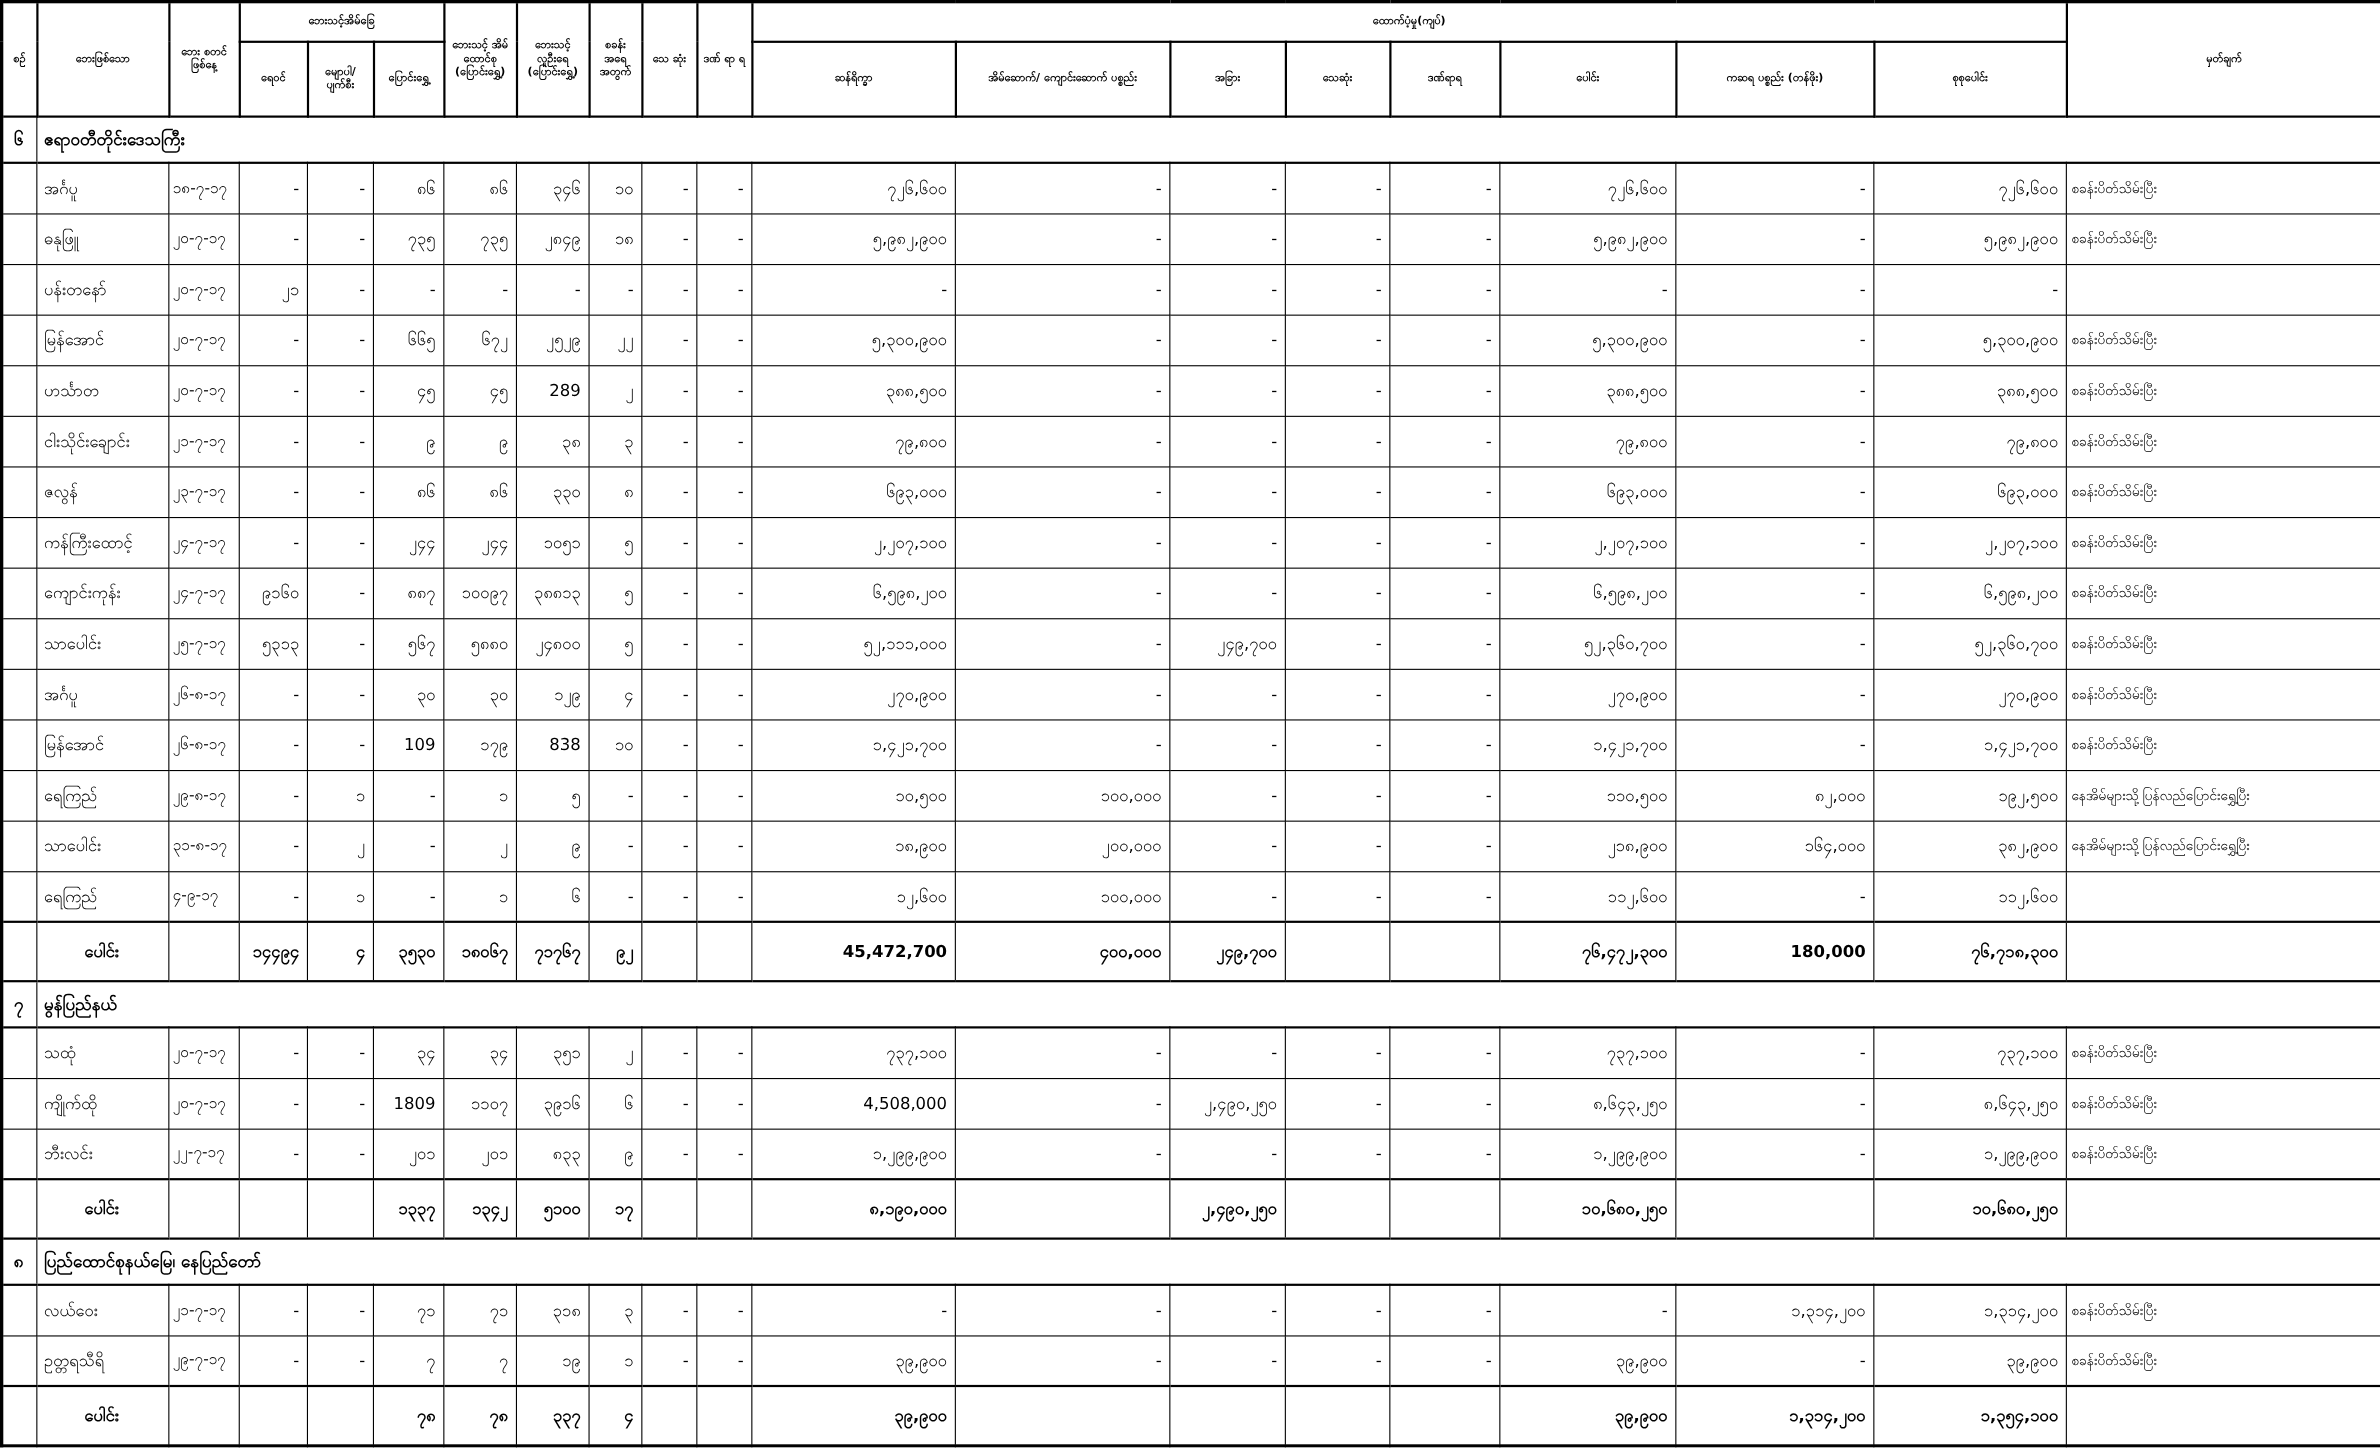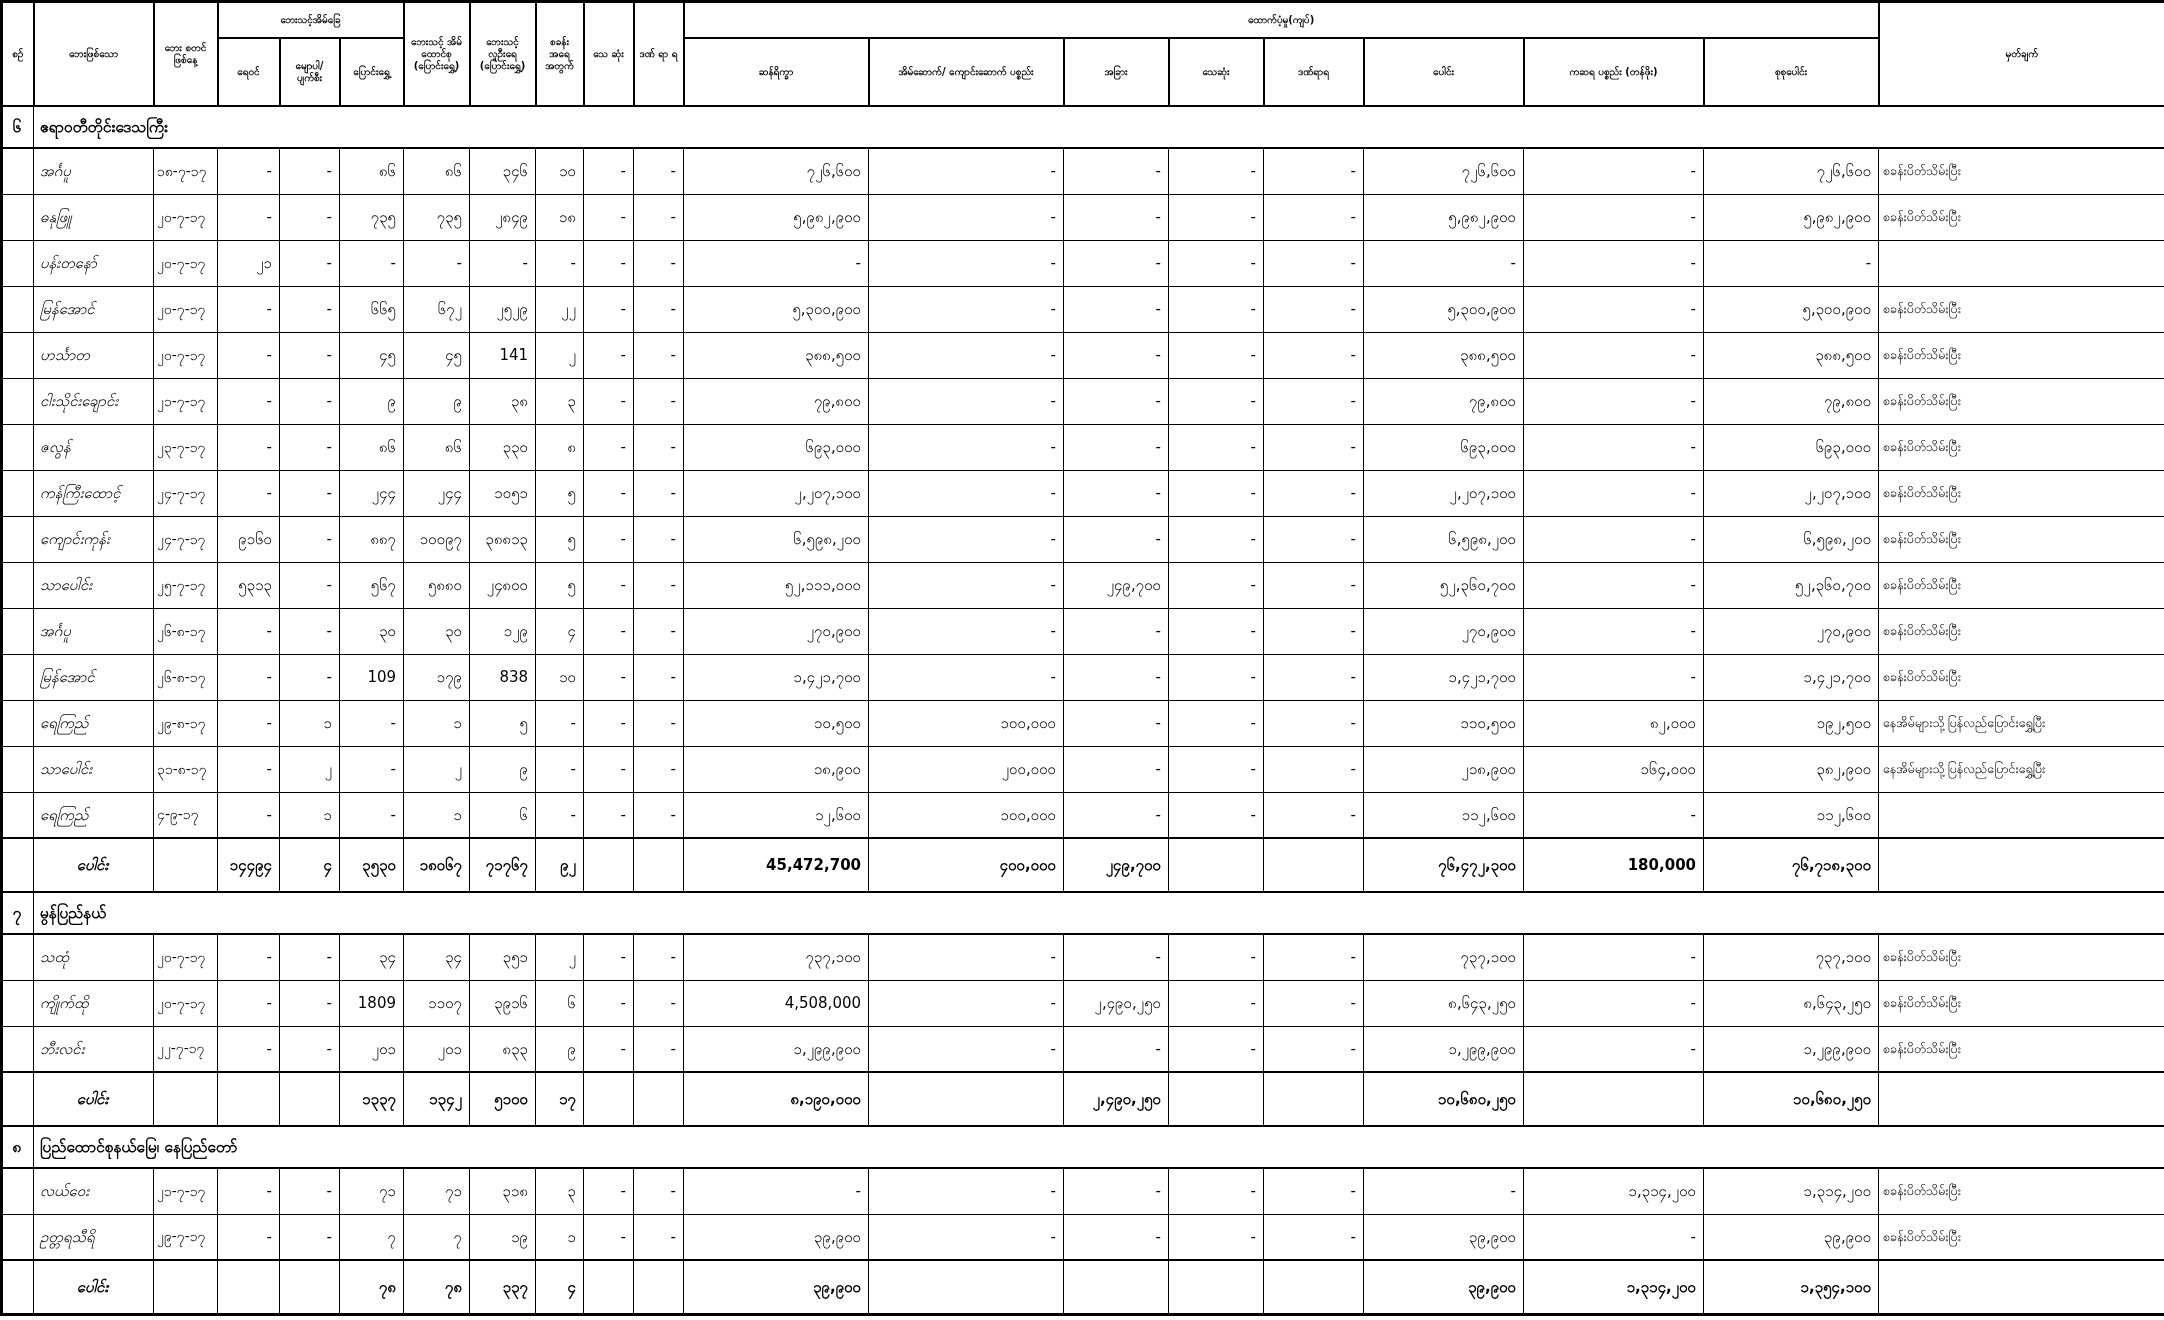--- a/index.html
+++ b/index.html
@@ -9,21 +9,21 @@
   thead th{border:2px solid #000;font-weight:bold;text-align:center;font-size:10px;padding:2px;}
   thead tr.h1 th{height:30px;}
   thead tr.h2 th{height:62px;}
   tbody tr{height:46px;}
   tbody tr.sec{height:42px;}
   tbody tr.total{height:54px;}
   tbody tr.sec td{font-weight:bold;border-top:2px solid #000;border-bottom:2px solid #000;font-size:15.5px;text-align:left;padding-left:6px;}
   tbody tr.sec td:first-child{text-align:center;padding-left:1px;}
   tbody tr.total td{font-weight:bold;border-top:2px solid #000;border-bottom:2px solid #000;}
   td.c0{text-align:center;}
-  td.c1{text-align:left;padding-left:6px;font-style:italic;}
+  td.c1{text-align:left;padding-left:6px;}
   tr.total td.c1{text-align:center;padding-left:1px;}
   td.c2{text-align:left;font-size:14px;}
   td.c3,td.c4,td.c5,td.c6,td.c7,td.c8,td.c9,td.c10,td.c11,td.c12,td.c13,td.c14,td.c15,td.c16,td.c17,td.c18{text-align:right;padding-right:7px;}
   td.c19{text-align:left;font-size:12.5px;padding-left:4px;line-height:1.15;}
 </style>
 </head>
 <body>
 
 <table>
   <colgroup>
@@ -170,21 +170,21 @@
         <td class="c19">စခန်းပိတ်သိမ်းပြီး</td>
       </tr>
       <tr>
         <td class="c0"></td>
         <td class="c1">ဟင်္သာတ</td>
         <td class="c2">၂၀-၇-၁၇</td>
         <td class="c3">-</td>
         <td class="c4">-</td>
         <td class="c5">၄၅</td>
         <td class="c6">၄၅</td>
-        <td class="c7">141</td>
+        <td class="c7">289</td>
         <td class="c8">၂</td>
         <td class="c9">-</td>
         <td class="c10">-</td>
         <td class="c11">၃၈၈,၅၀၀</td>
         <td class="c12">-</td>
         <td class="c13">-</td>
         <td class="c14">-</td>
         <td class="c15">-</td>
         <td class="c16">၃၈၈,၅၀၀</td>
         <td class="c17">-</td>

